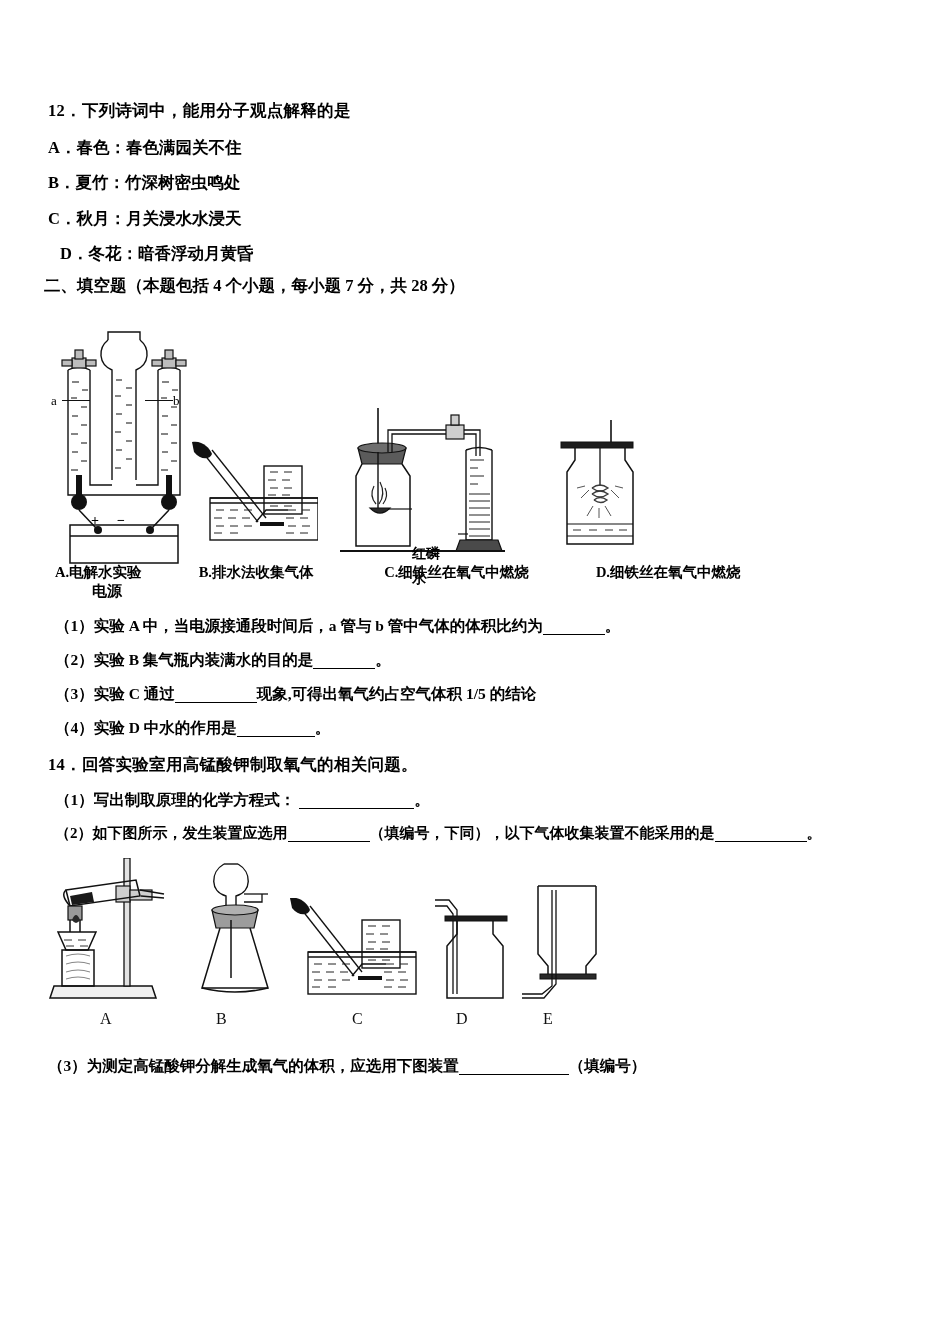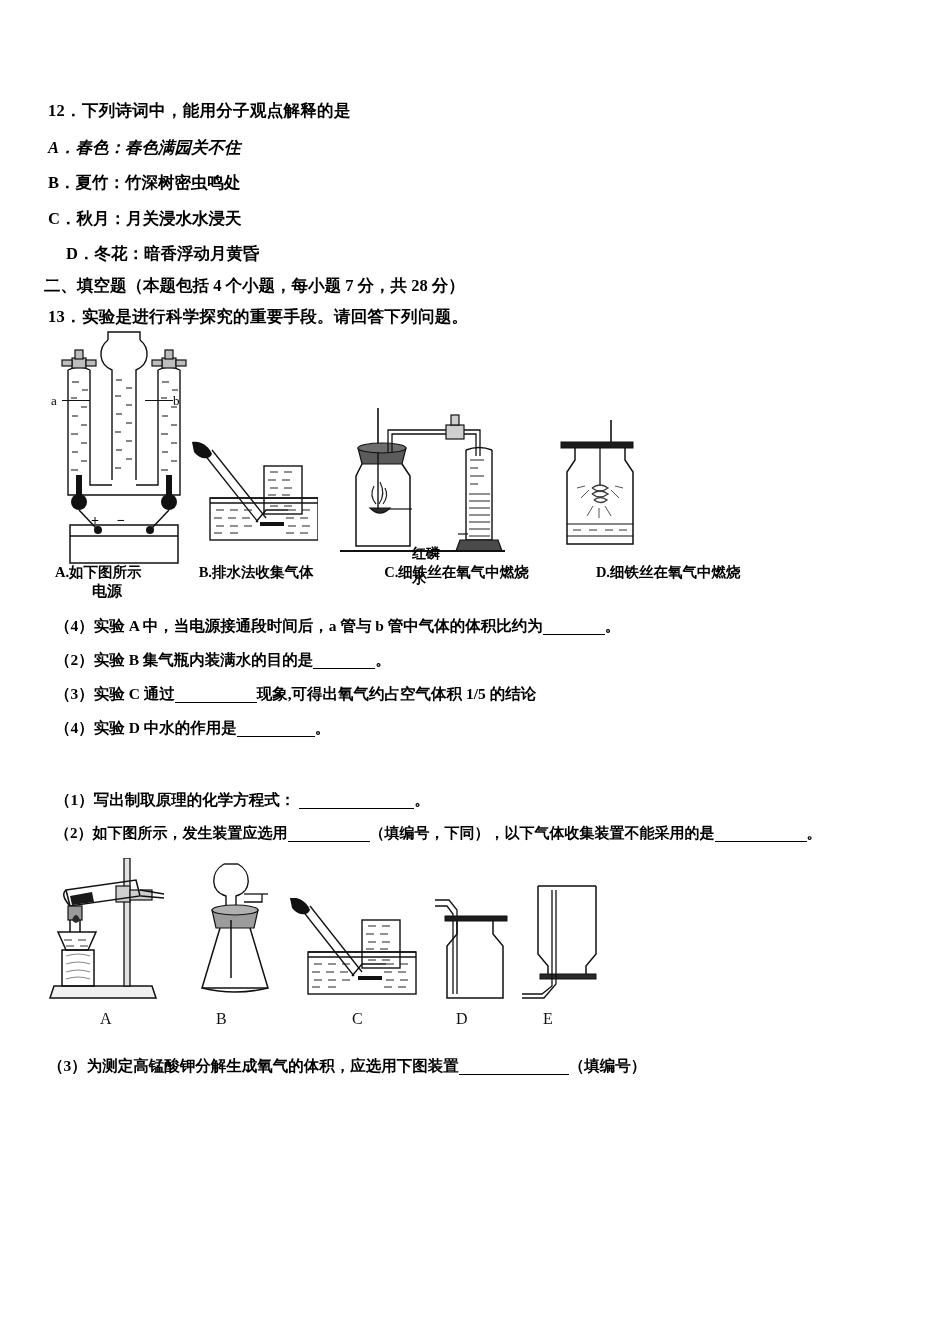--- a/index.html
+++ b/index.html
@@ -85,28 +85,27 @@
   svg { display:block; }
   .fig { position: absolute; }
 </style>
 </head>
 <body>
 
 <div class="page">
 
   <div class="q-line" style="left:48px; top:103px;">12．下列诗词中，能用分子观点解释的是</div>
 
-  <div class="opt-line" style="left:48px; top:140px;font-style:italic;">A．春色：春色满园关不住</div>
+  <div class="opt-line" style="left:48px; top:140px;">A．春色：春色满园关不住</div>
   <div class="opt-line" style="left:48px; top:175px;">B．夏竹：竹深树密虫鸣处</div>
   <div class="opt-line" style="left:48px; top:211px;">C．秋月：月关浸水水浸天</div>
-  <div class="opt-line" style="left:66px; top:246px;">D．冬花：暗香浮动月黄昏</div>
+  <div class="opt-line" style="left:60px; top:246px;">D．冬花：暗香浮动月黄昏</div>
 
   <div class="sec-head" style="left:44px; top:278px;">二、填空题（本题包括 4 个小题，每小题 7 分，共 28 分）</div>
 
-  <div class="q-line" style="left:48px; top:309px;">13．实验是进行科学探究的重要手段。请回答下列问题。</div>
 
   <div class="fig" style="left:50px; top:330px;">
     <svg width="160" height="235" viewBox="0 0 160 235">
       <g fill="none" stroke="#111" stroke-width="1.4">
 
         <path d="M58 10 L58 2 L90 2 L90 10"></path>
         <path d="M58 10 C48 18, 48 34, 62 40 L62 150"></path>
         <path d="M90 10 C100 18, 100 34, 86 40 L86 150"></path>
 
         <path d="M18 40 L18 150"></path>
@@ -364,42 +363,43 @@
       <g stroke="#333" stroke-width="1">
         <line x1="28" y1="110" x2="36" y2="110"></line>
         <line x1="44" y1="110" x2="52" y2="110"></line>
         <line x1="60" y1="110" x2="68" y2="110"></line>
         <line x1="74" y1="110" x2="82" y2="110"></line>
       </g>
     </svg>
   </div>
 
   <div class="caption-row">
-    <span style="width:140px;">A.如下图所示</span>
+    <span style="width:140px;">A.电解水实验</span>
     <span style="width:182px;">B.排水法收集气体</span>
     <span style="width:208px;">C.细铁丝在氧气中燃烧</span>
     <span>D.细铁丝在氧气中燃烧</span>
   </div>
 
   <div class="sub-line" style="left:55px; top:618px;">
-    <span>（4）实验 A 中，当电源接通段时间后，a 管与 b 管中气体的体积比约为</span><span class="blank-u" style="width:62px;">&nbsp;</span><span>。</span>
+    <span>（1）实验 A 中，当电源接通段时间后，a 管与 b 管中气体的体积比约为</span><span class="blank-u" style="width:62px;">&nbsp;</span><span>。</span>
   </div>
 
   <div class="sub-line" style="left:55px; top:652px;">
     <span>（2）实验 B 集气瓶内装满水的目的是</span><span class="blank-u" style="width:62px;">&nbsp;</span><span>。</span>
   </div>
 
   <div class="sub-line" style="left:55px; top:686px;">
     <span>（3）实验 C 通过</span><span class="blank-u" style="width:82px;">&nbsp;</span><span>现象,可得出氧气约占空气体积 1/5 的结论</span>
   </div>
 
   <div class="sub-line" style="left:55px; top:720px;">
     <span>（4）实验 D 中水的作用是</span><span class="blank-u" style="width:78px;">&nbsp;</span><span>。</span>
   </div>
 
+  <div class="q-line" style="left:48px; top:757px;">14．回答实验室用高锰酸钾制取氧气的相关问题。</div>
 
   <div class="sub-line" style="left:55px; top:792px;">
     <span>（1）写出制取原理的化学方程式：</span>&nbsp;<span class="blank-u" style="width:115px;">&nbsp;</span><span>。</span>
   </div>
 
   <div class="sub-line" style="left:55px; top:826px; font-size:15px;">
     <span>（2）如下图所示，发生装置应选用</span><span class="blank-u" style="width:82px;">&nbsp;</span><span>（填编号，下同），以下气体收集装置不能采用的是</span><span class="blank-u" style="width:92px;">&nbsp;</span><span>。</span>
   </div>
 
   <div class="fig" style="left:48px; top:858px;">

